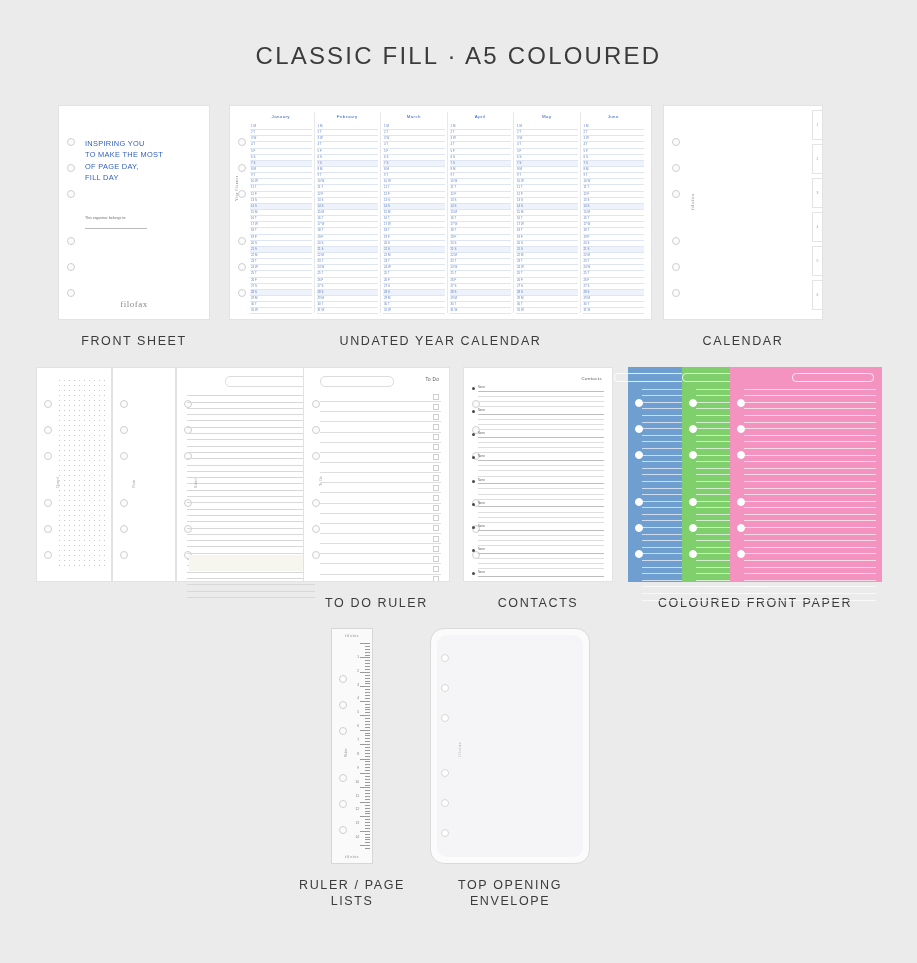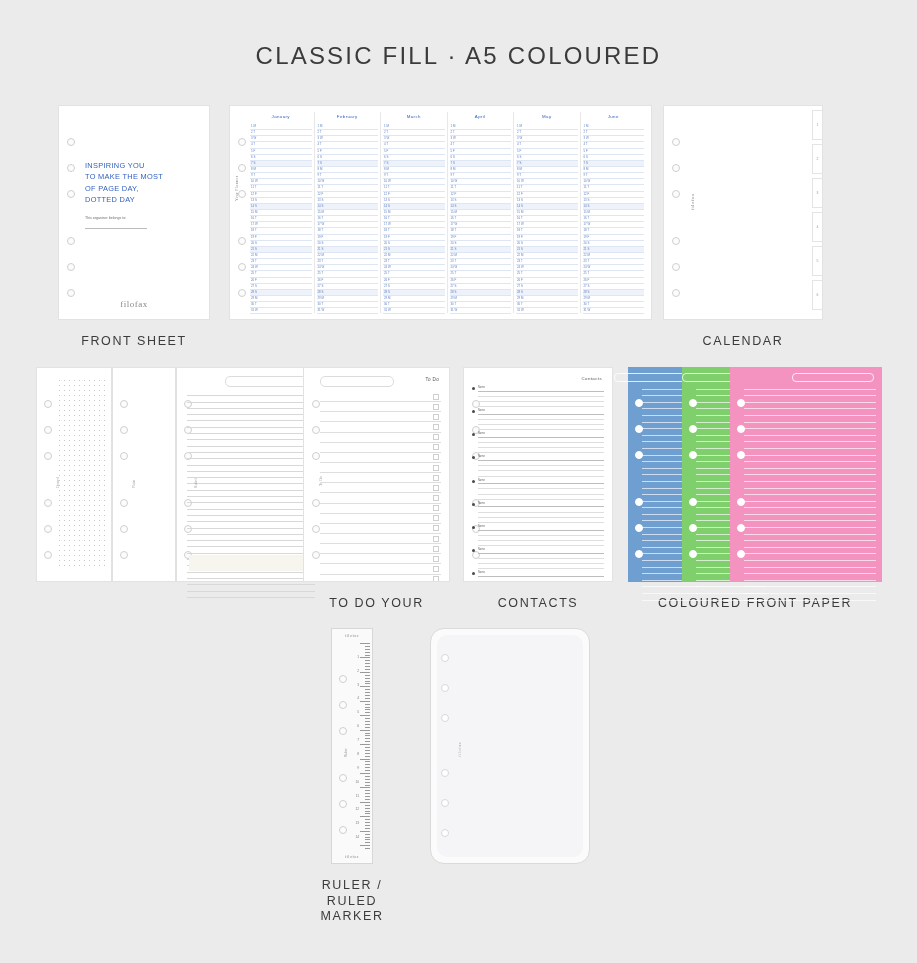--- a/index.html
+++ b/index.html
@@ -59,21 +59,21 @@
     font-family: "Liberation Serif", serif;
     color: #8a8a8a;
     letter-spacing: 0.5px;
   }
 
   
   #front-sheet .sheet { width: 152px; height: 215px; }
   .fs-text {
     position: absolute;
     left: 26px;
-    top: 54px;
+    top: 32px;
     font-size: 7.4px;
     line-height: 1.55;
     color: #2f5fbf;
     letter-spacing: 0.3px;
   }
   .fs-line-label {
     position: absolute;
     left: 26px;
     top: 110px;
     font-size: 3.6px;
@@ -251,21 +251,21 @@
     <div class="hole" style="top:32px;"></div>
     <div class="hole" style="top:58px;"></div>
     <div class="hole" style="top:84px;"></div>
     <div class="hole" style="top:131px;"></div>
     <div class="hole" style="top:157px;"></div>
     <div class="hole" style="top:183px;"></div>
     <div class="fs-text">
       <div>INSPIRING YOU</div>
       <div>TO MAKE THE MOST</div>
       <div>OF PAGE DAY,</div>
-      <div>DOTTED DAY</div>
+      <div>FILL DAY</div>
     </div>
     <div class="fs-line-label">This organiser belongs to:</div>
     <div class="fs-rule"></div>
     <div class="fs-brand brand">filofax</div>
   </div>
   <div class="caption">FRONT SHEET</div>
 </div>
 
 <div class="product" id="calendar" style="left:229px; top:105px;">
   <div class="sheet sheet-border">
@@ -488,20 +488,21 @@
             <div class="cal-row">26 F</div>
             <div class="cal-row">27 S</div>
             <div class="cal-row sun">28 S</div>
             <div class="cal-row">29 M</div>
             <div class="cal-row">30 T</div>
             <div class="cal-row">31 W</div>
           </div>
         </div>
       </div>
   </div>
+  <div class="caption">UNDATED YEAR CALENDAR</div>
 </div>
 
 <div class="product" id="dividers" style="left:663px; top:105px;">
   <div class="sheet sheet-border">
     <div class="hole" style="top:32px;"></div>
     <div class="hole" style="top:58px;"></div>
     <div class="hole" style="top:84px;"></div>
     <div class="hole" style="top:131px;"></div>
     <div class="hole" style="top:157px;"></div>
     <div class="hole" style="top:183px;"></div>
@@ -655,21 +656,21 @@
           <span class="todo-check"></span>
         </div>
         <div class="todo-row" style="height: 9.15px;">
           <span class="todo-check"></span>
         </div>
         <div class="todo-row" style="height: 9.15px;">
           <span class="todo-check"></span>
         </div>
       </div>
   </div>
-  <div class="caption">TO DO YOUR</div>
+  <div class="caption">TO DO RULER</div>
 </div>
 
 <div class="product" id="contacts" style="left:463px; top:367px;">
   <div class="sheet sheet-border">
     <div class="hole" style="top:32px;"></div>
     <div class="hole" style="top:58px;"></div>
     <div class="hole" style="top:84px;"></div>
     <div class="hole" style="top:131px;"></div>
     <div class="hole" style="top:157px;"></div>
     <div class="hole" style="top:183px;"></div>
@@ -973,29 +974,33 @@
         <div class="ruler-num" style="top: 108.933px;">8</div>
         <div class="ruler-num" style="top: 122.8px;">9</div>
         <div class="ruler-num" style="top: 136.667px;">10</div>
         <div class="ruler-num" style="top: 150.533px;">11</div>
         <div class="ruler-num" style="top: 164.4px;">12</div>
         <div class="ruler-num" style="top: 178.267px;">13</div>
         <div class="ruler-num" style="top: 192.133px;">14</div>
       </div>
   </div>
   <div class="caption" style="width:110px; margin-left:-34px;">
-    <div>RULER / RULED</div>
-    <div>MARKER</div>
+    <div>RULER / PAGE</div>
+    <div>LISTS</div>
   </div>
 </div>
 
 <div class="product" id="envelope" style="left:430px; top:628px;">
   <div class="sheet">
     <div class="env-inner"></div>
     <div class="hole white" style="top:25px;left:10px;border-color:#d8d8d8;"></div>
     <div class="hole white" style="top:55px;left:10px;border-color:#d8d8d8;"></div>
     <div class="hole white" style="top:85px;left:10px;border-color:#d8d8d8;"></div>
     <div class="hole white" style="top:140px;left:10px;border-color:#d8d8d8;"></div>
     <div class="hole white" style="top:170px;left:10px;border-color:#d8d8d8;"></div>
     <div class="hole white" style="top:200px;left:10px;border-color:#d8d8d8;"></div>
     <div class="env-brand brand">filofax</div>
   </div>
+  <div class="caption" style="width:160px;">
+    <div>TOP OPENING</div>
+    <div>ENVELOPE</div>
+  </div>
 </div>
 
 </body></html>

